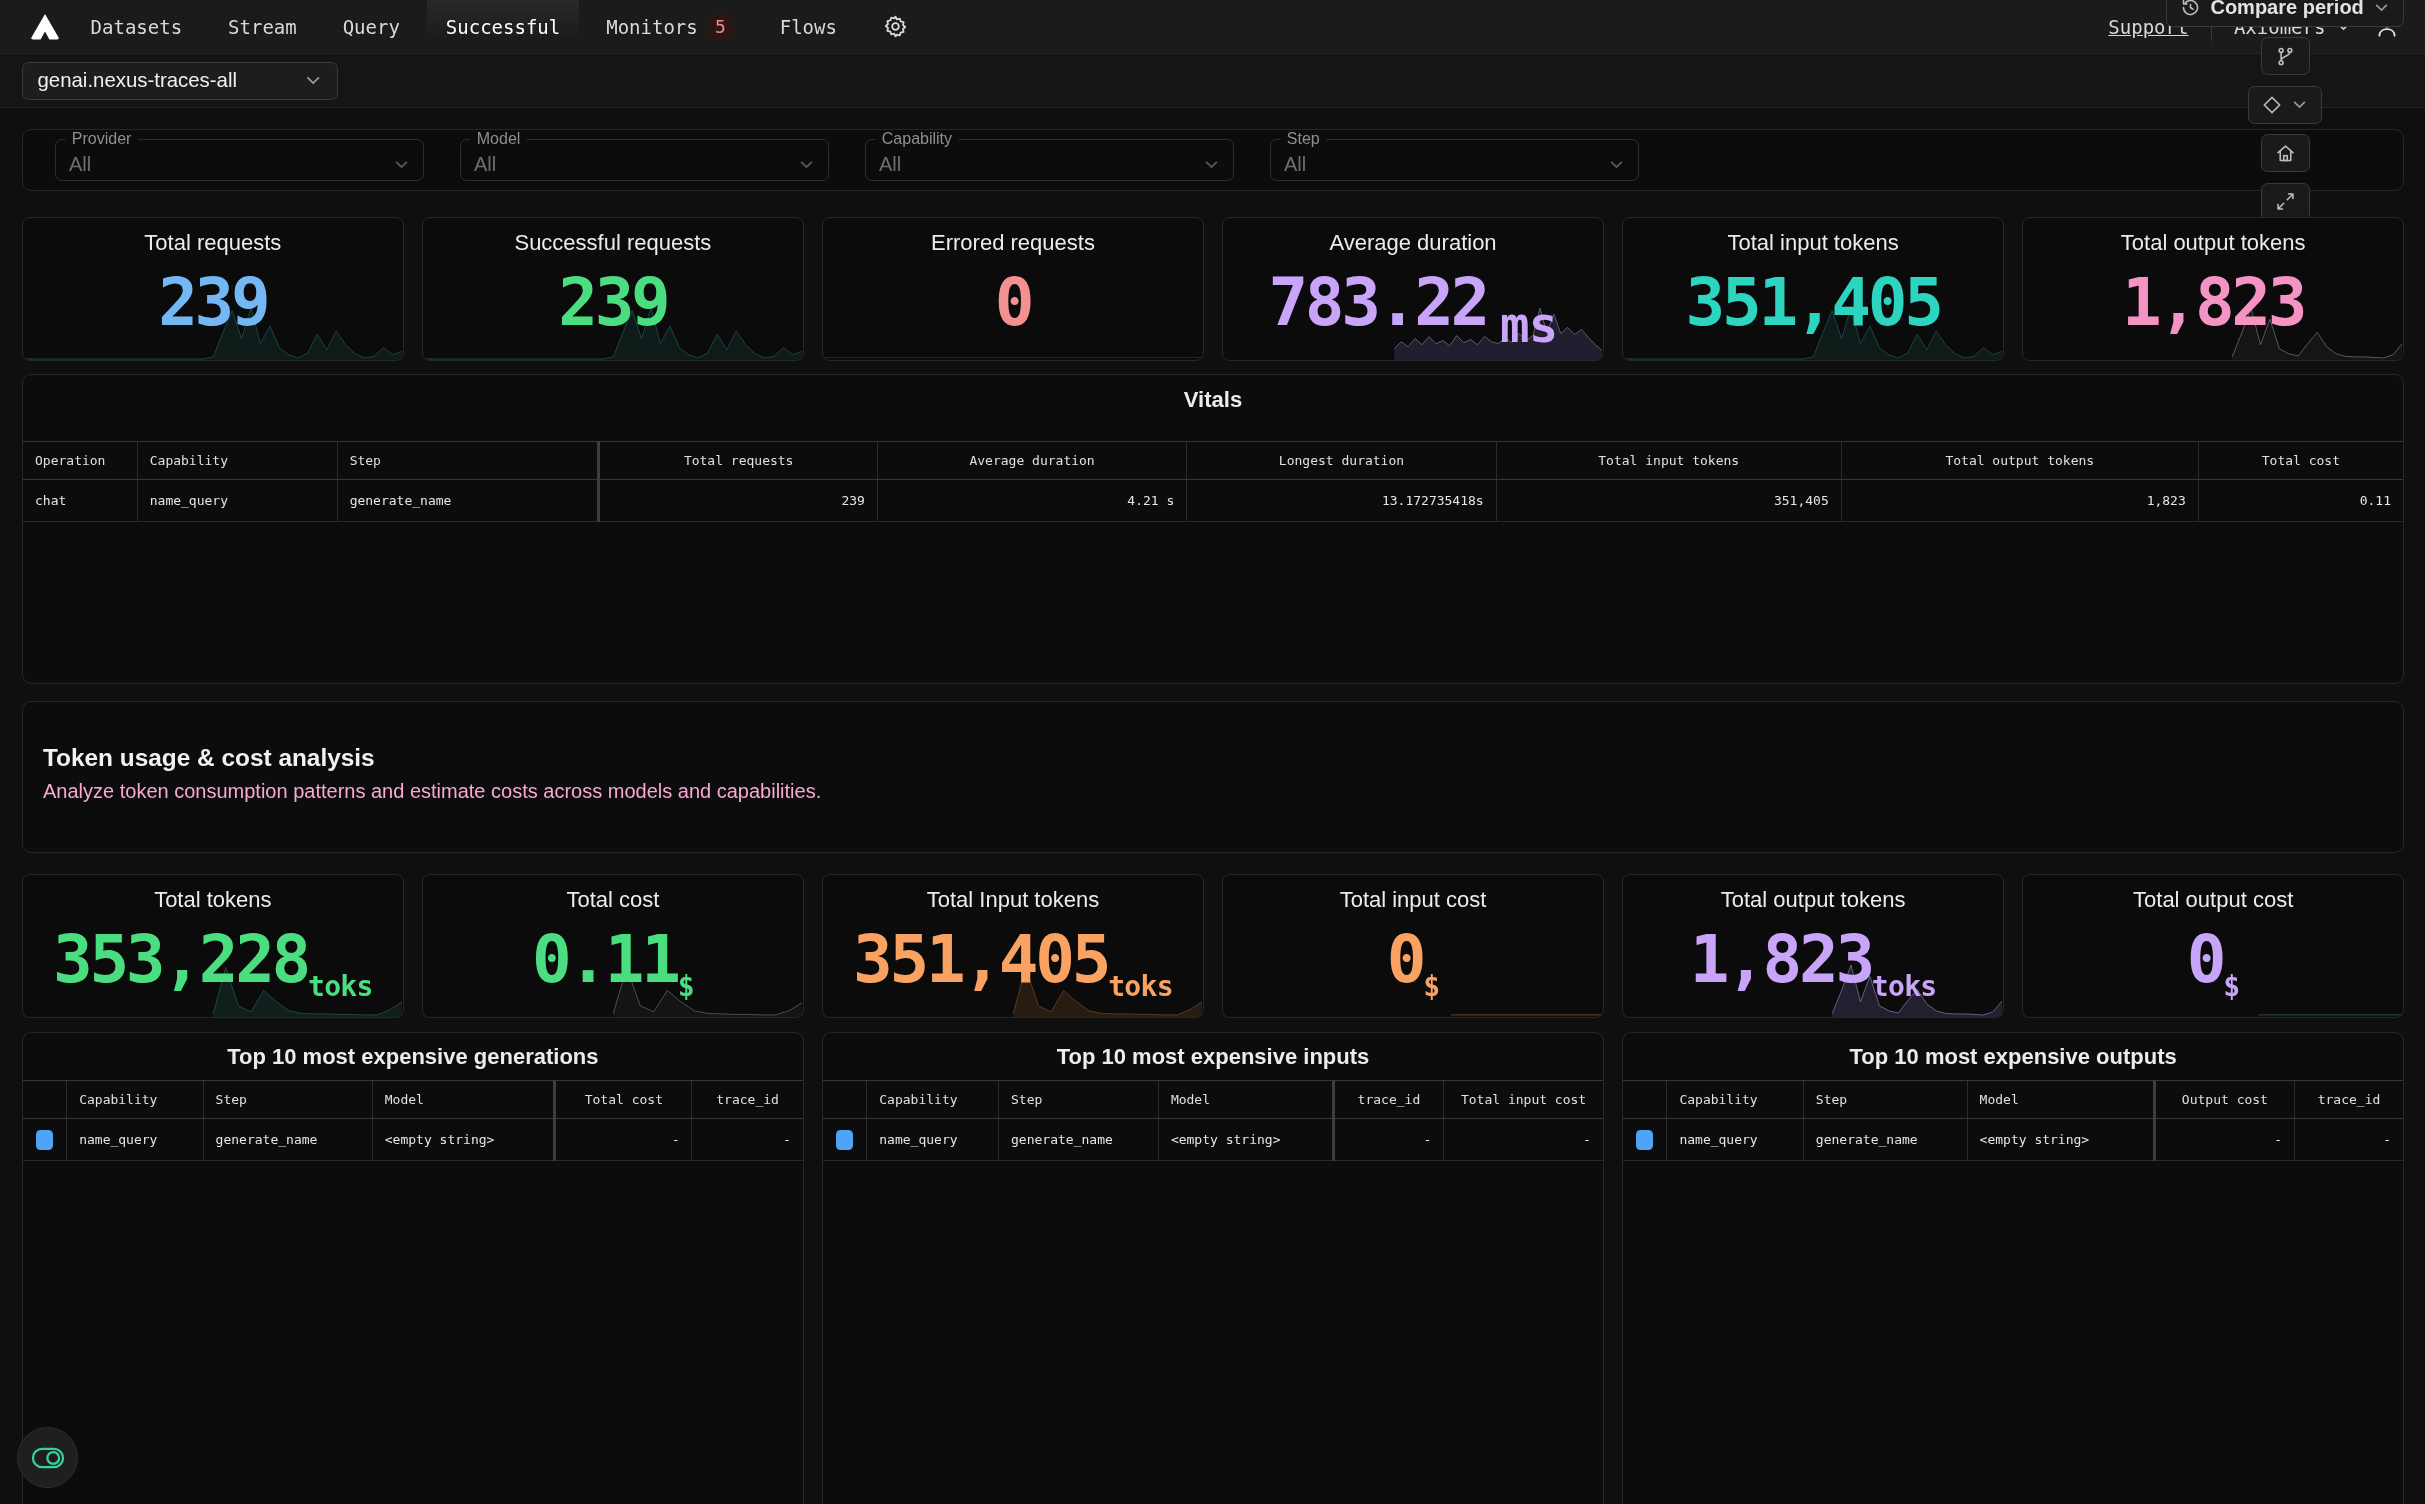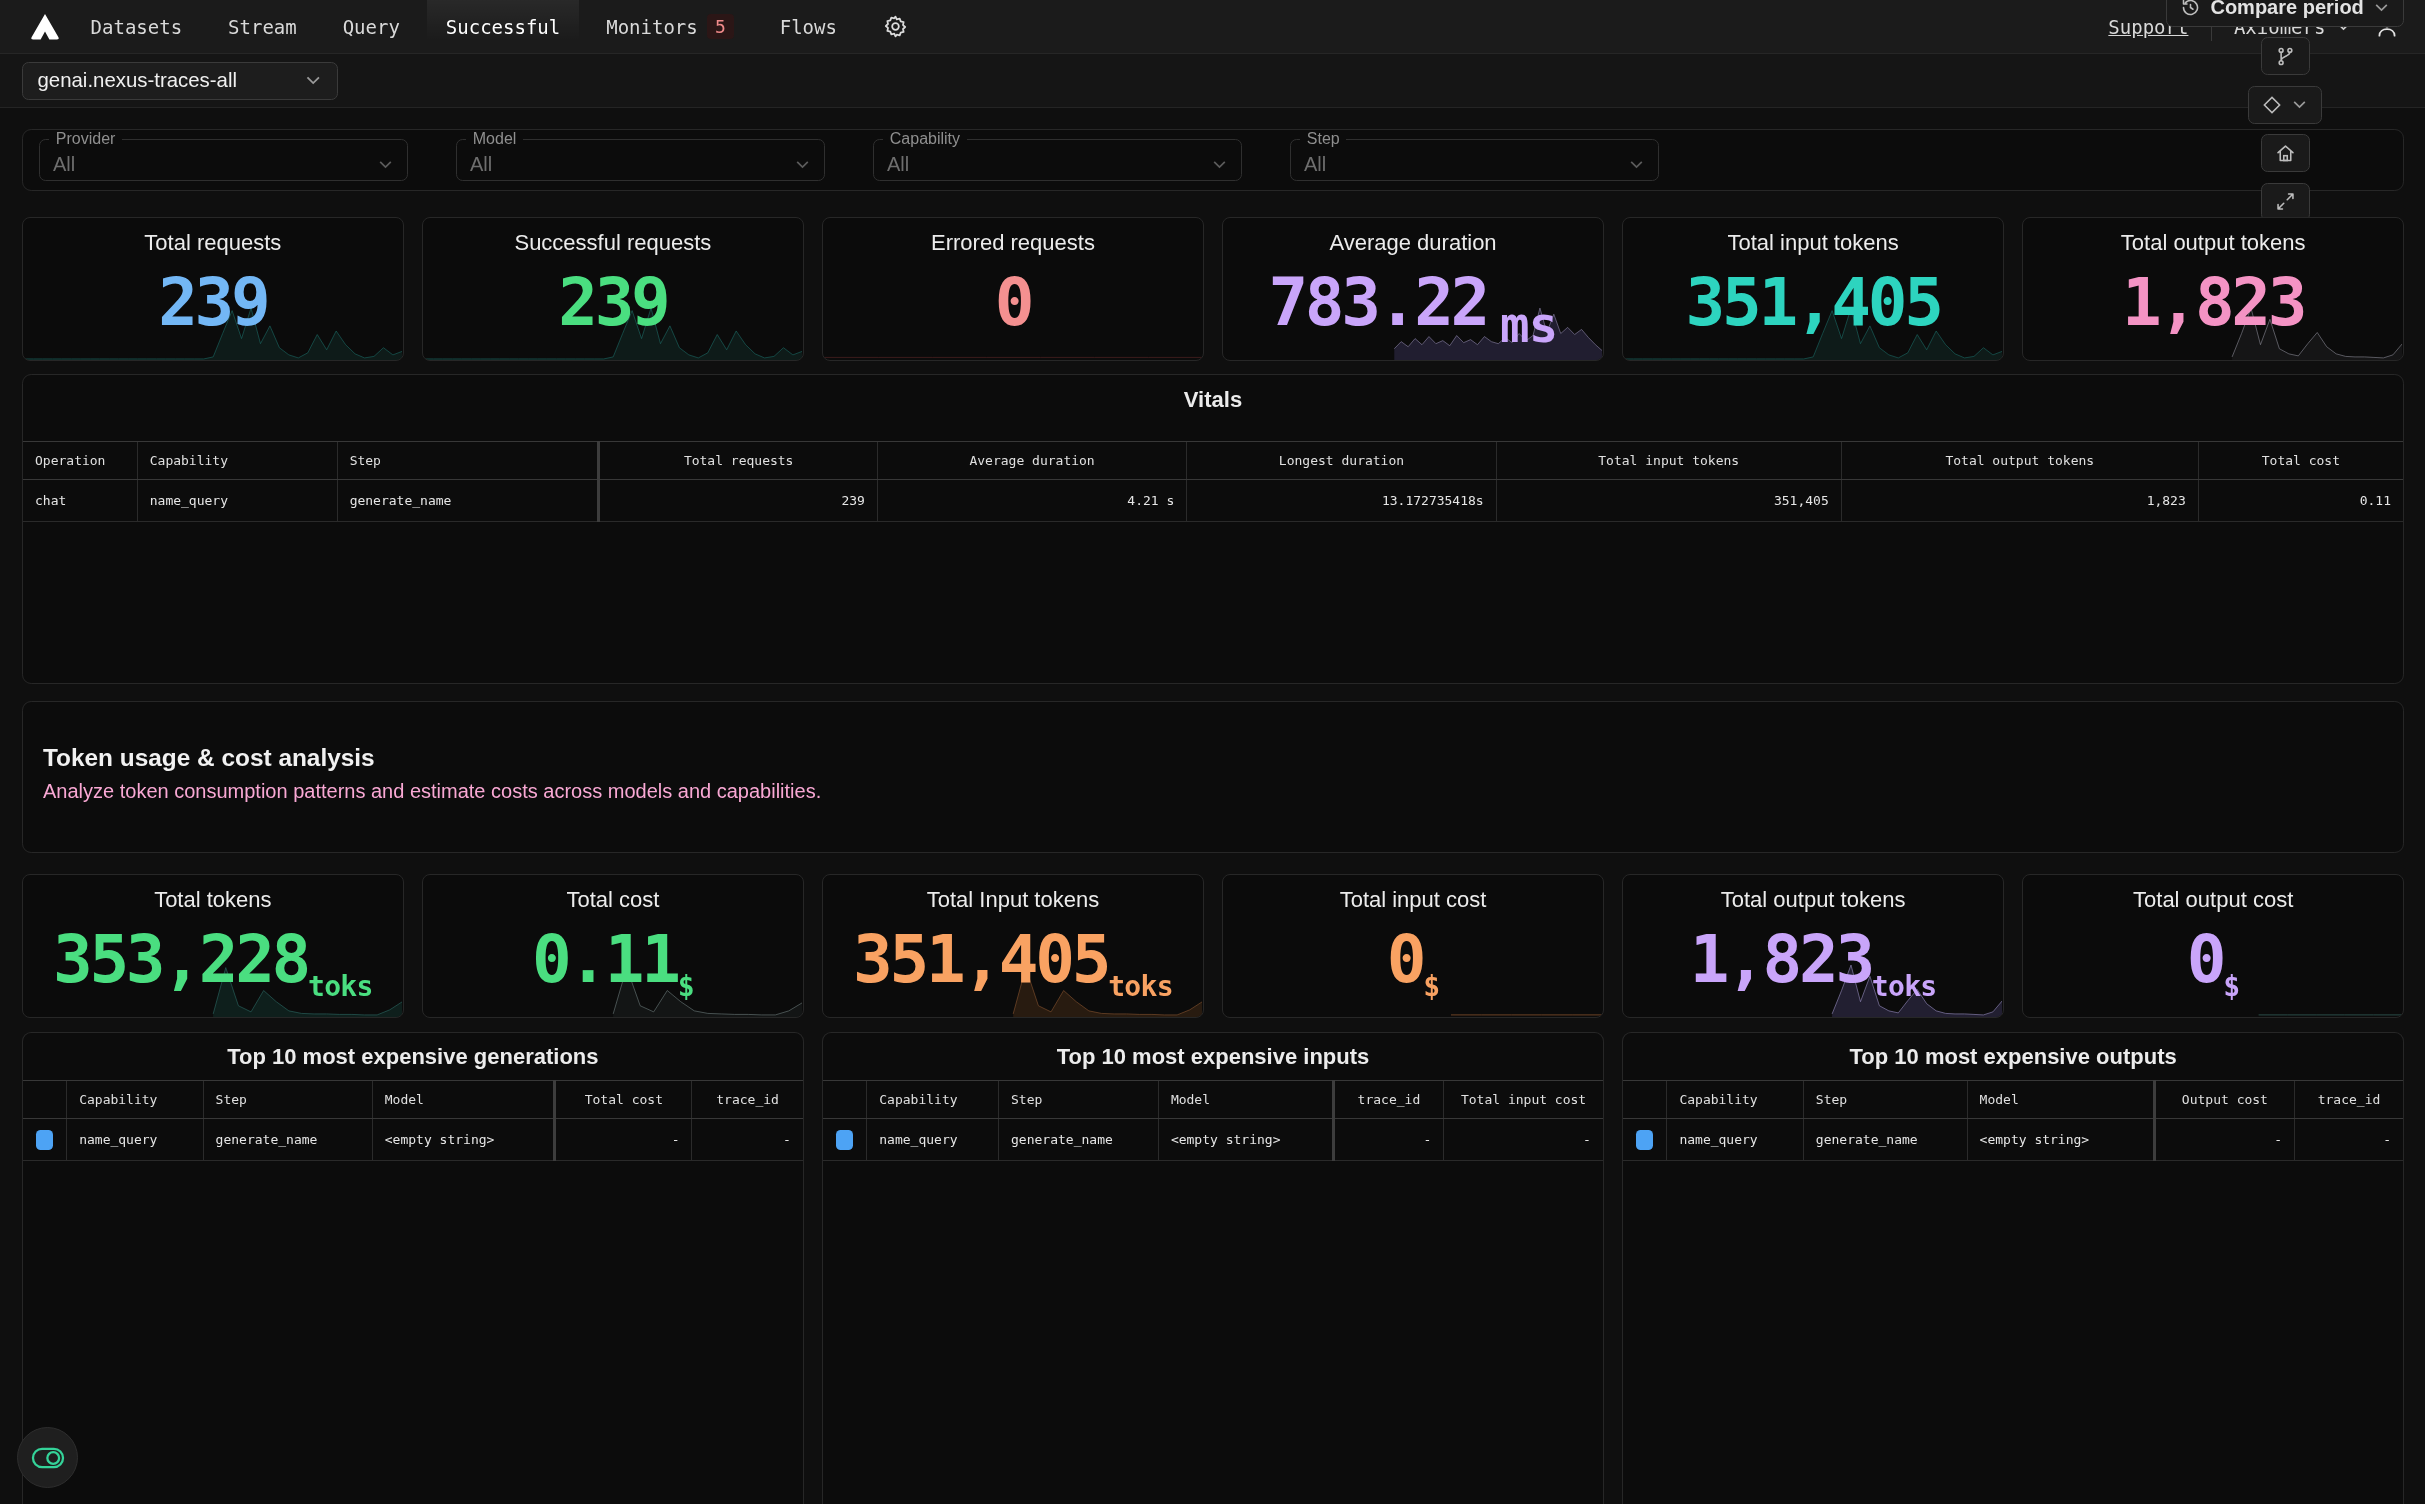--- a/index.html
+++ b/index.html
@@ -40,21 +40,21 @@
   .tb-btn { height:38px; border:0.7px solid #3a3a3a; border-radius:6.6px; background:#1a1a1a;
     display:flex; align-items:center; gap:9.2px; padding:0 13px; color:#e3e3e3;
     font-size:20px; font-weight:bold; cursor:pointer; }
   .tb-btn svg { flex:none; }
 
   
   .content { padding:0 22px; }
   .panel { background:#0c0c0c; border:0.7px solid #272727; border-radius:9.2px; }
 
   .filters-panel { margin-top:21px; height:62px; display:flex; align-items:center;
-    padding-left:16px; gap:48px; }
+    padding-left:32px; gap:36px; }
   .filter-field { position:relative; width:369px; height:42px; border:0.7px solid #2f2f2f;
     border-radius:6.6px; display:flex; align-items:center; justify-content:space-between;
     padding:9.2px 13px 0 13px; cursor:pointer; }
   .filter-label { position:absolute; top:-10.5px; left:9.2px; background:#0c0c0c; padding:0 6.6px;
     font-size:16px; color:#8f8f8f; }
   .filter-value { font-size:20px; color:#6e6e6e; }
 
   .cards-row { display:grid; grid-template-columns:repeat(6,1fr); gap:18.4px; }
   .row1 { margin-top:26px; }
   .row2 { margin-top:21px; }

